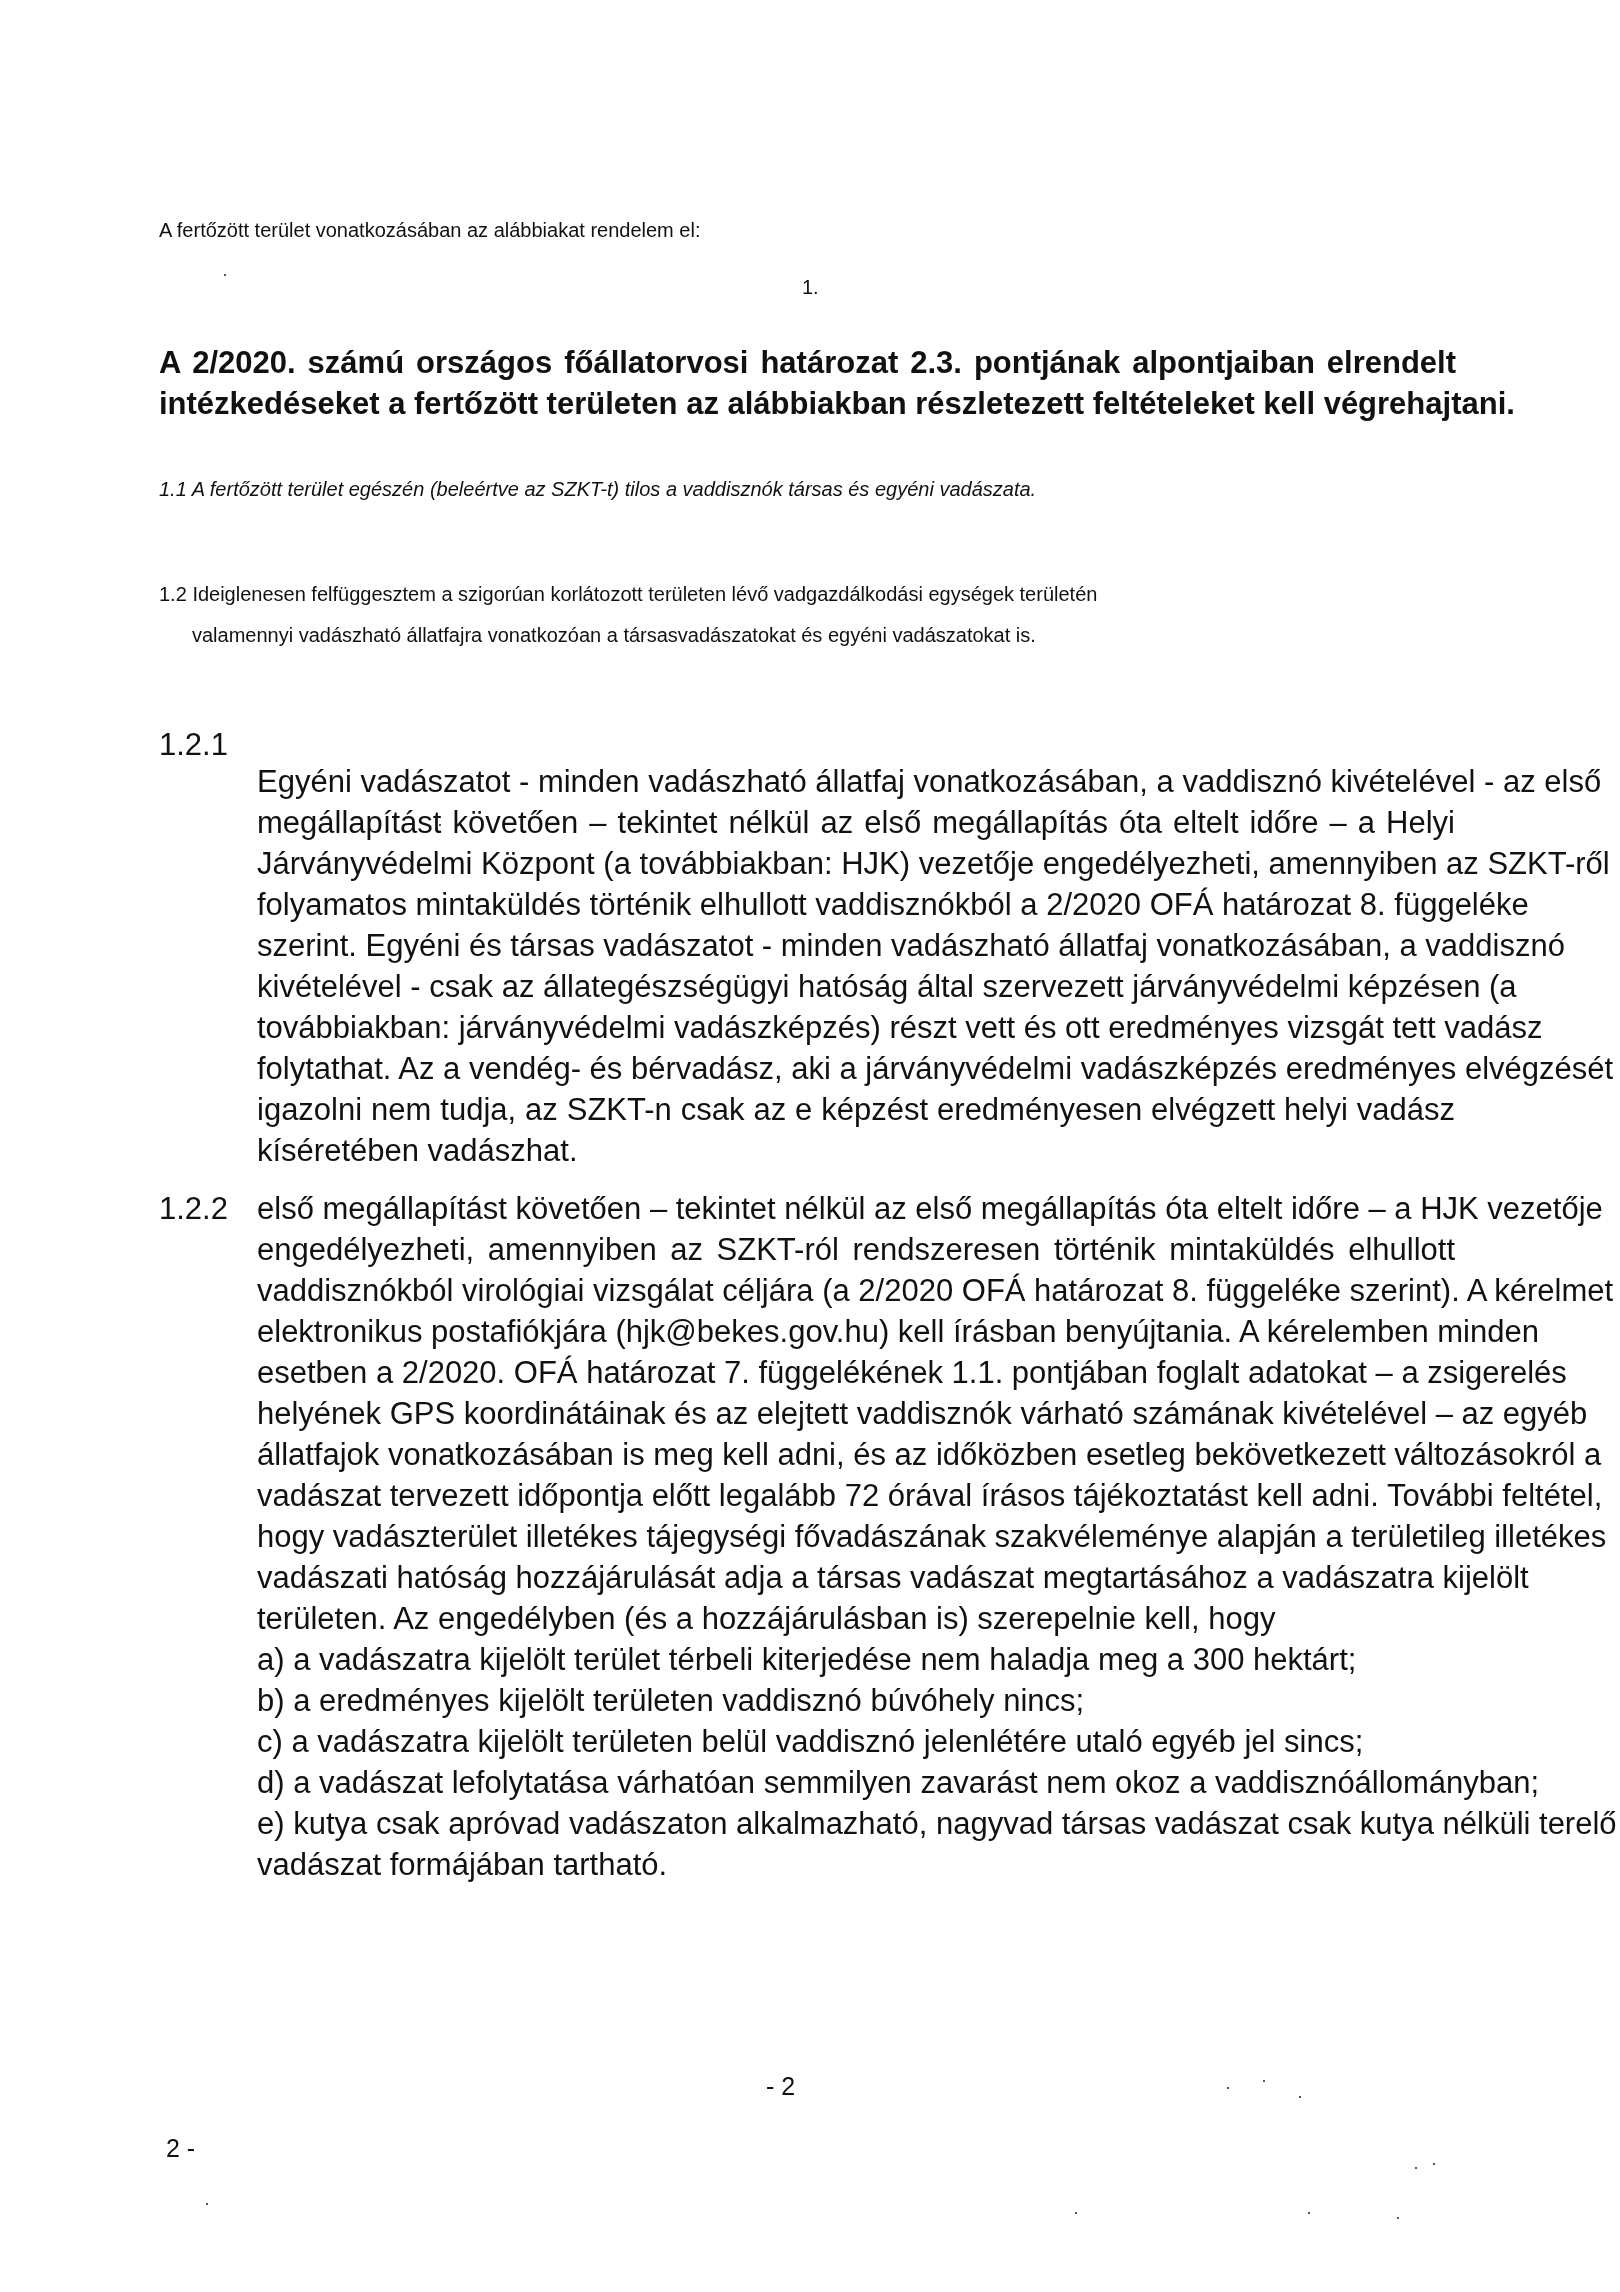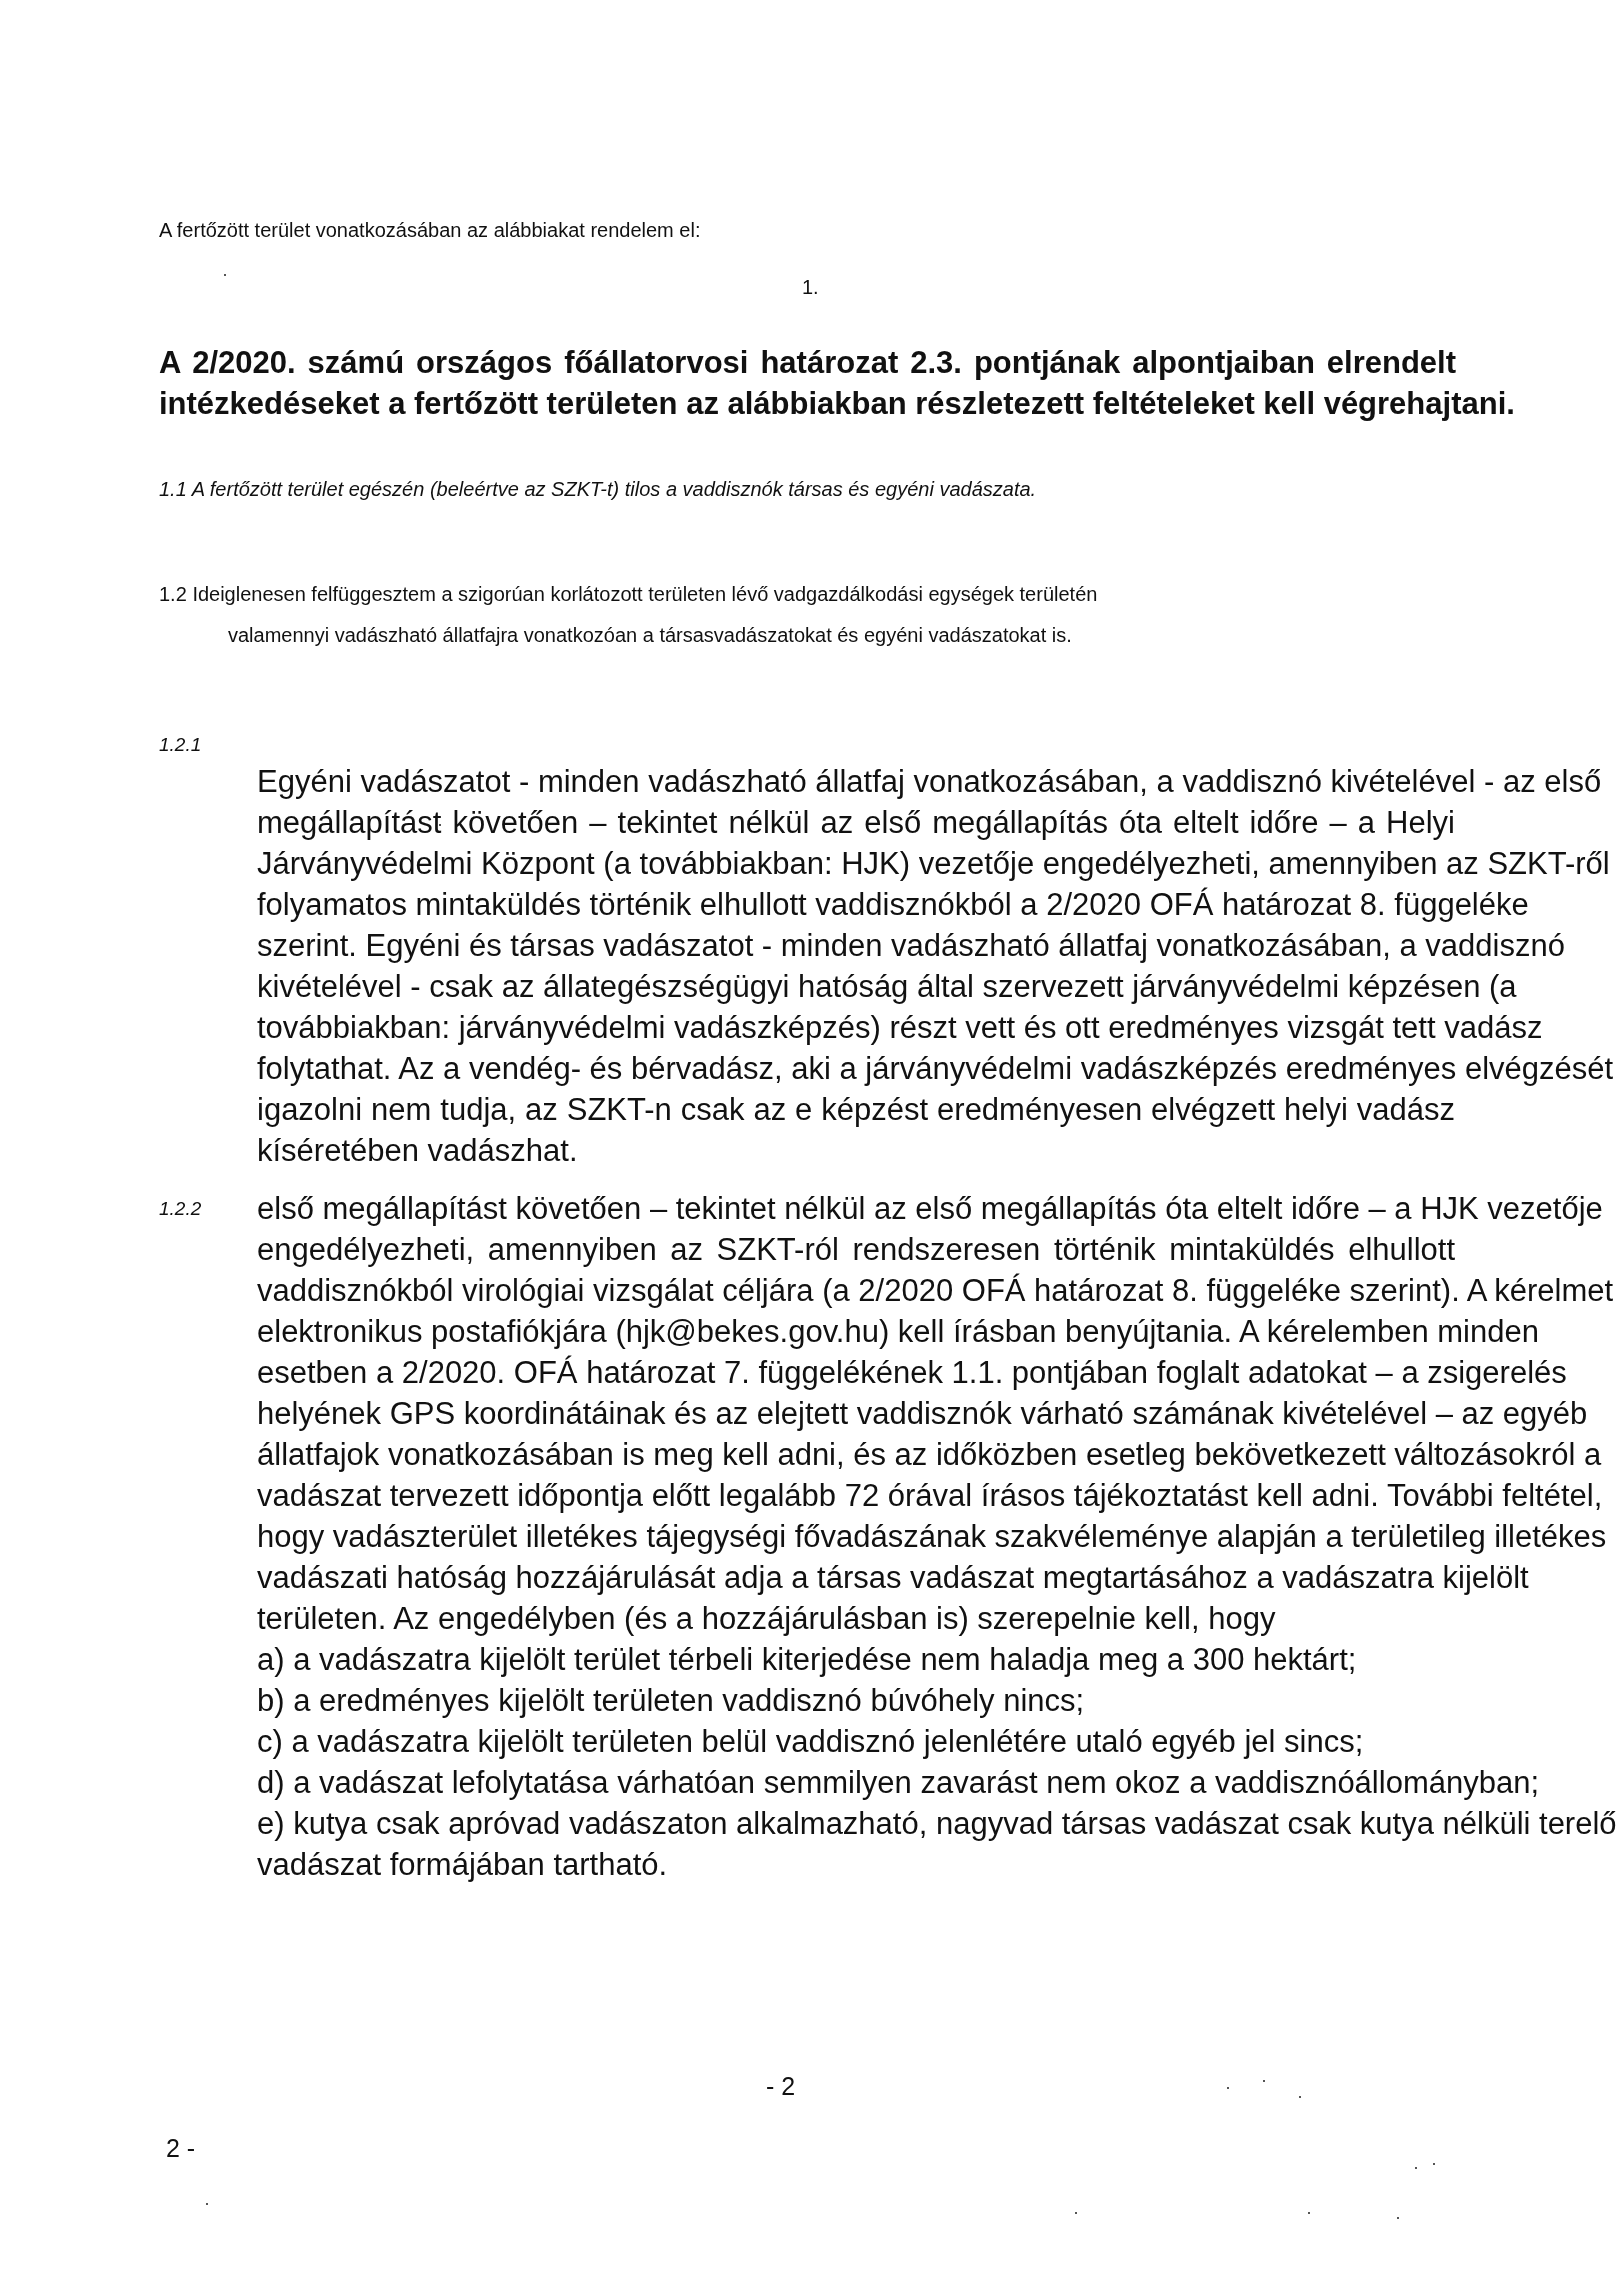--- a/index.html
+++ b/index.html
@@ -1,21 +1,21 @@
 <!DOCTYPE html>
 <html style="font-size:14.3px"><head>
 <meta charset="utf-8">
 <style>
   html, body { margin: 0; padding: 0; background: #ffffff; }
   body { width: 1620px; height: 2293px; position: relative; overflow: hidden;
          font-family: "Liberation Sans", sans-serif; color: #111111; }
   .page { position: absolute; left: 0; top: 0; width: 1620px; height: 2293px; background: #fff; }
   .line { position: absolute; font-size: 20px; line-height: 41px; white-space: nowrap; }
   .bold { font-weight: bold; }
-  .label { position: absolute; font-size: 19px; line-height: 41px; font-style: italic; }
+  .label { position: absolute; font-size: 31px; line-height: 41px; }
   .body-block { position: absolute; left: 257px; width: 1198px; font-size: 31px; line-height: 41px; text-align: justify; }
   .body-block .l { display: block; height: 41px; text-align: justify; text-align-last: justify; white-space: nowrap; overflow: visible; }
   .body-block .l.last { text-align-last: left; }
   .pg { position: absolute; font-size: 25px; }
   .speck { position: absolute; width: 1.8px; height: 1.8px; background: #555; }
 </style>
 </head>
 <body>
 
 <div class="page">
@@ -31,21 +31,21 @@
 
   <div class="line" style="left:159px; top:469px;font-style:italic;">
     <span>1.1</span>
     <span>A fertőzött terület egészén (beleértve az SZKT-t) tilos a vaddisznók társas és egyéni vadászata.</span>
   </div>
 
   <div class="line" style="left:159px; top:574px;">
     <span>1.2</span>
     <span>Ideiglenesen felfüggesztem a szigorúan korlátozott területen lévő vadgazdálkodási egységek területén</span>
   </div>
-  <div class="line" style="left:192px; top:615px;margin-left:36px;">valamennyi vadászható állatfajra vonatkozóan a társasvadászatokat és egyéni vadászatokat is.</div>
+  <div class="line" style="left:192px; top:615px;">valamennyi vadászható állatfajra vonatkozóan a társasvadászatokat és egyéni vadászatokat is.</div>
 
   <div class="label" style="left:159px; top:724px;">1.2.1</div>
   <div class="body-block" style="top:724px;margin-top:37px;">
     <span class="l">Egyéni vadászatot - minden vadászható állatfaj vonatkozásában, a vaddisznó kivételével - az első</span>
     <span class="l">megállapítást követően – tekintet nélkül az első megállapítás óta eltelt időre – a Helyi</span>
     <span class="l">Járványvédelmi Központ (a továbbiakban: HJK) vezetője engedélyezheti, amennyiben az SZKT-ről</span>
     <span class="l">folyamatos mintaküldés történik elhullott vaddisznókból a 2/2020 OFÁ határozat 8. függeléke</span>
     <span class="l">szerint. Egyéni és társas vadászatot - minden vadászható állatfaj vonatkozásában, a vaddisznó</span>
     <span class="l">kivételével - csak az állategészségügyi hatóság által szervezett járványvédelmi képzésen (a</span>
     <span class="l">továbbiakban: járványvédelmi vadászképzés) részt vett és ott eredményes vizsgát tett vadász</span>

